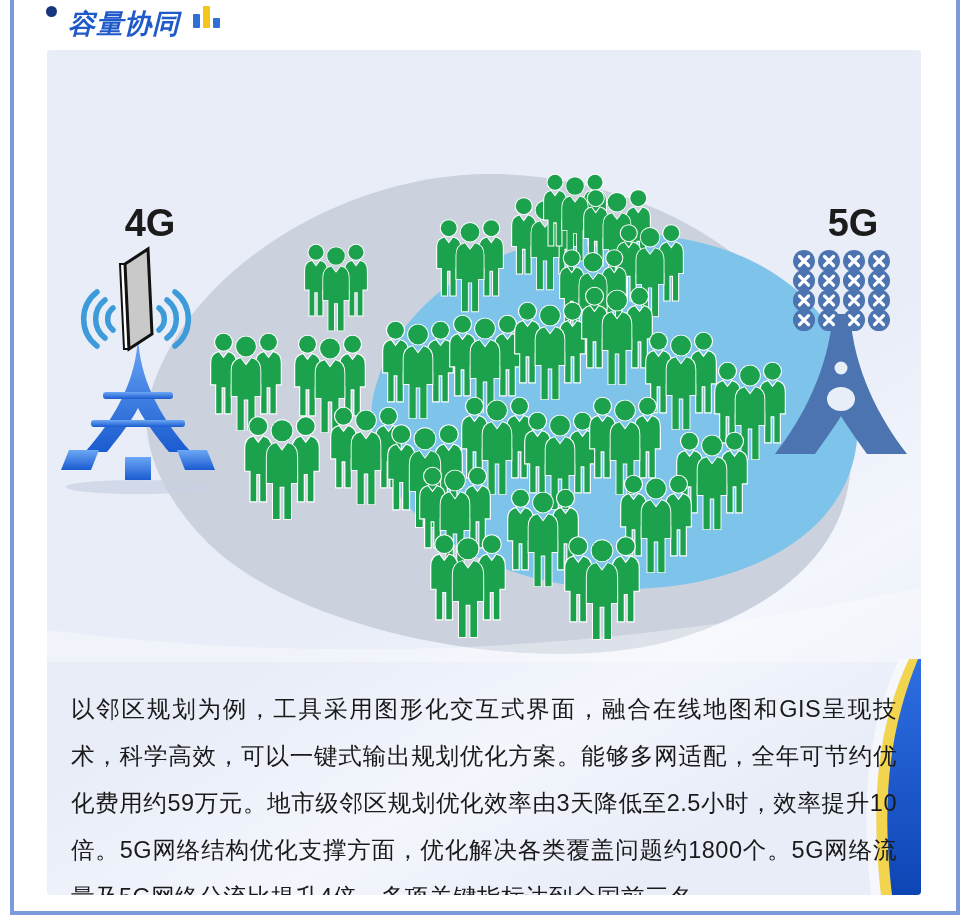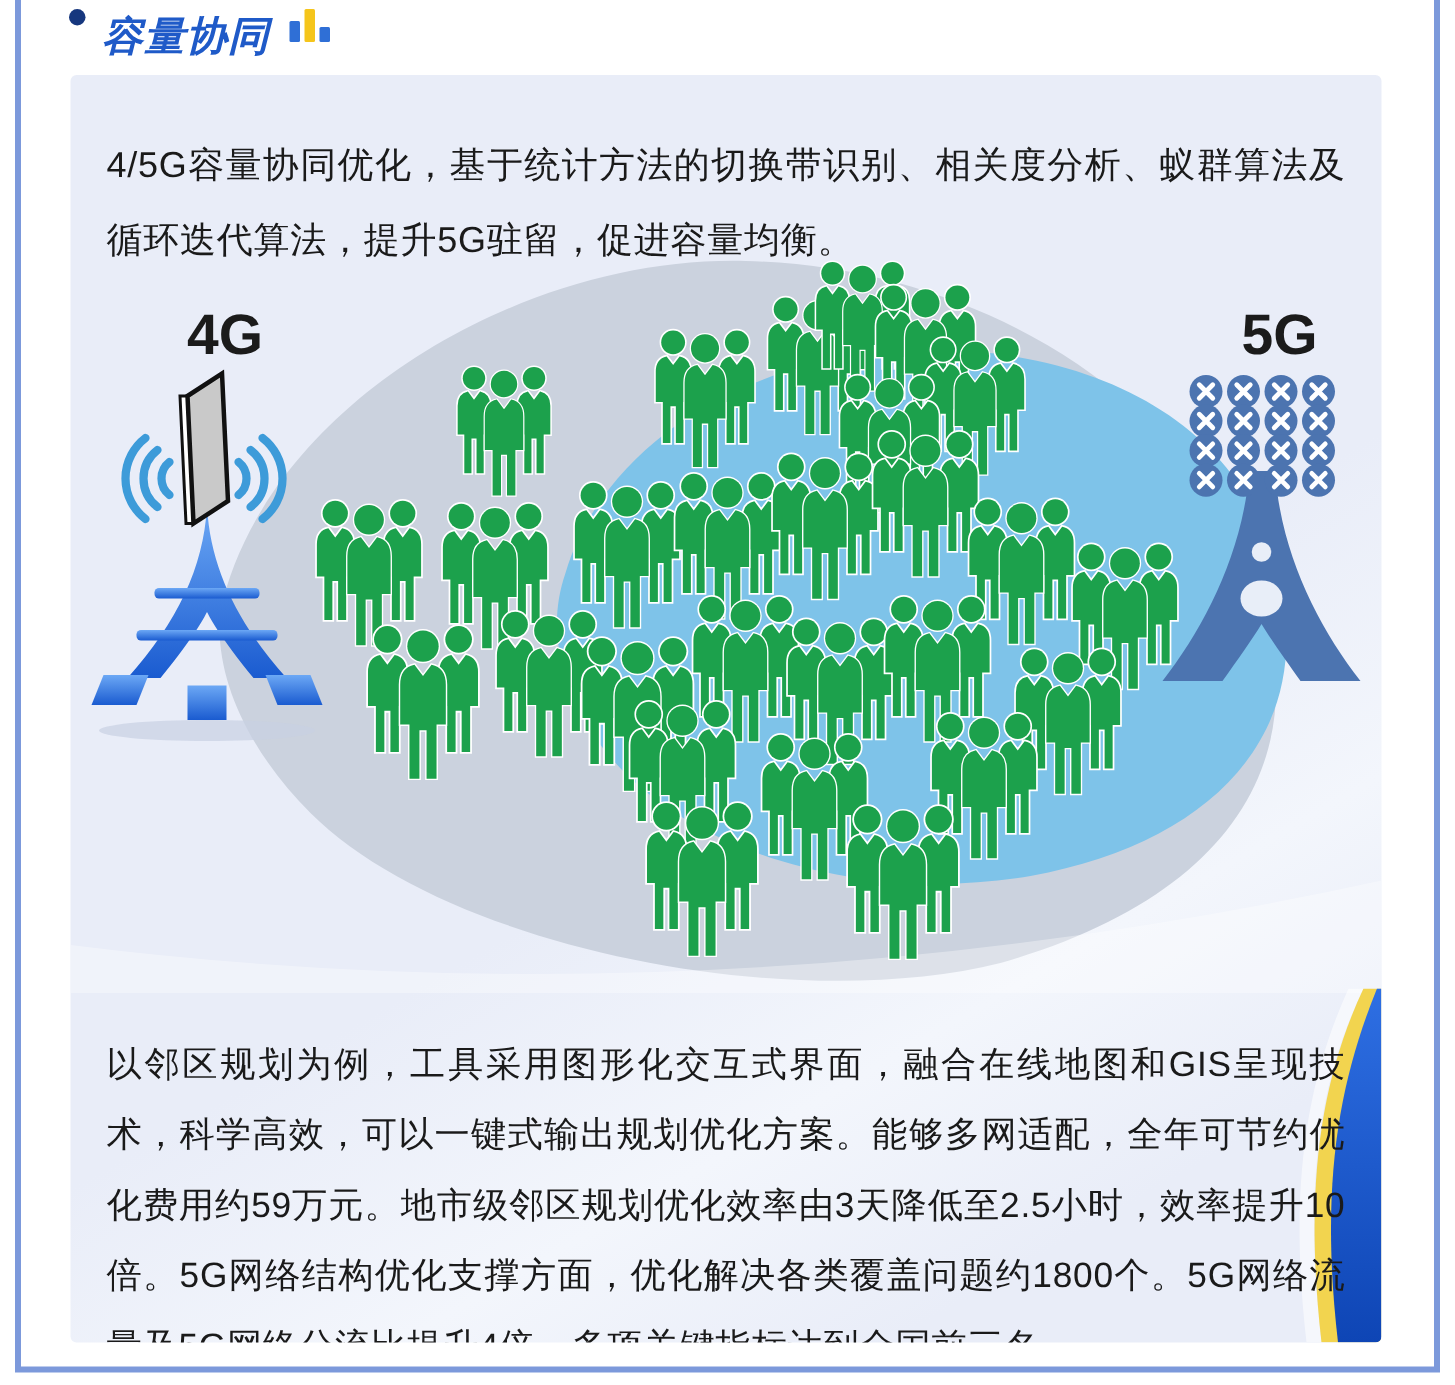--- a/index.html
+++ b/index.html
@@ -51,21 +51,20 @@
   <span class="page-title">容量协同</span>
   <span class="bars">
       <i class="b1"></i>
       <i class="b2"></i>
       <i class="b3"></i>
     </span>
 </div>
 
 <div class="content">
 
-  <p class="para intro">4/5G容量协同优化，基于统计方法的切换带识别、相关度分析、蚁群算法及循环迭代算法，提升5G驻留，促进容量均衡。</p>
 
   <svg class="illu" viewBox="0 0 874 500" xmlns="http://www.w3.org/2000/svg">
     <defs>
       <linearGradient id="towerGrad" x1="0" y1="0" x2="0" y2="1">
         <stop offset="0" style="stop-color:var(--tower4g_light)"></stop>
         <stop offset="1" style="stop-color:var(--tower4g_dark)"></stop>
       </linearGradient>
       <g id="person">
         <circle cx="0" cy="-35" r="11"></circle>
         <path d="M -16 20 L -16 -8 Q -16 -20 -6 -22 L 0 -14 L 6 -22 Q 16 -20 16 -8 L 16 20 L 9.5 20 L 9.5 58 L 2.5 58 L 2.5 24 L -2.5 24 L -2.5 58 L -9.5 58 L -9.5 20 Z"></path>

